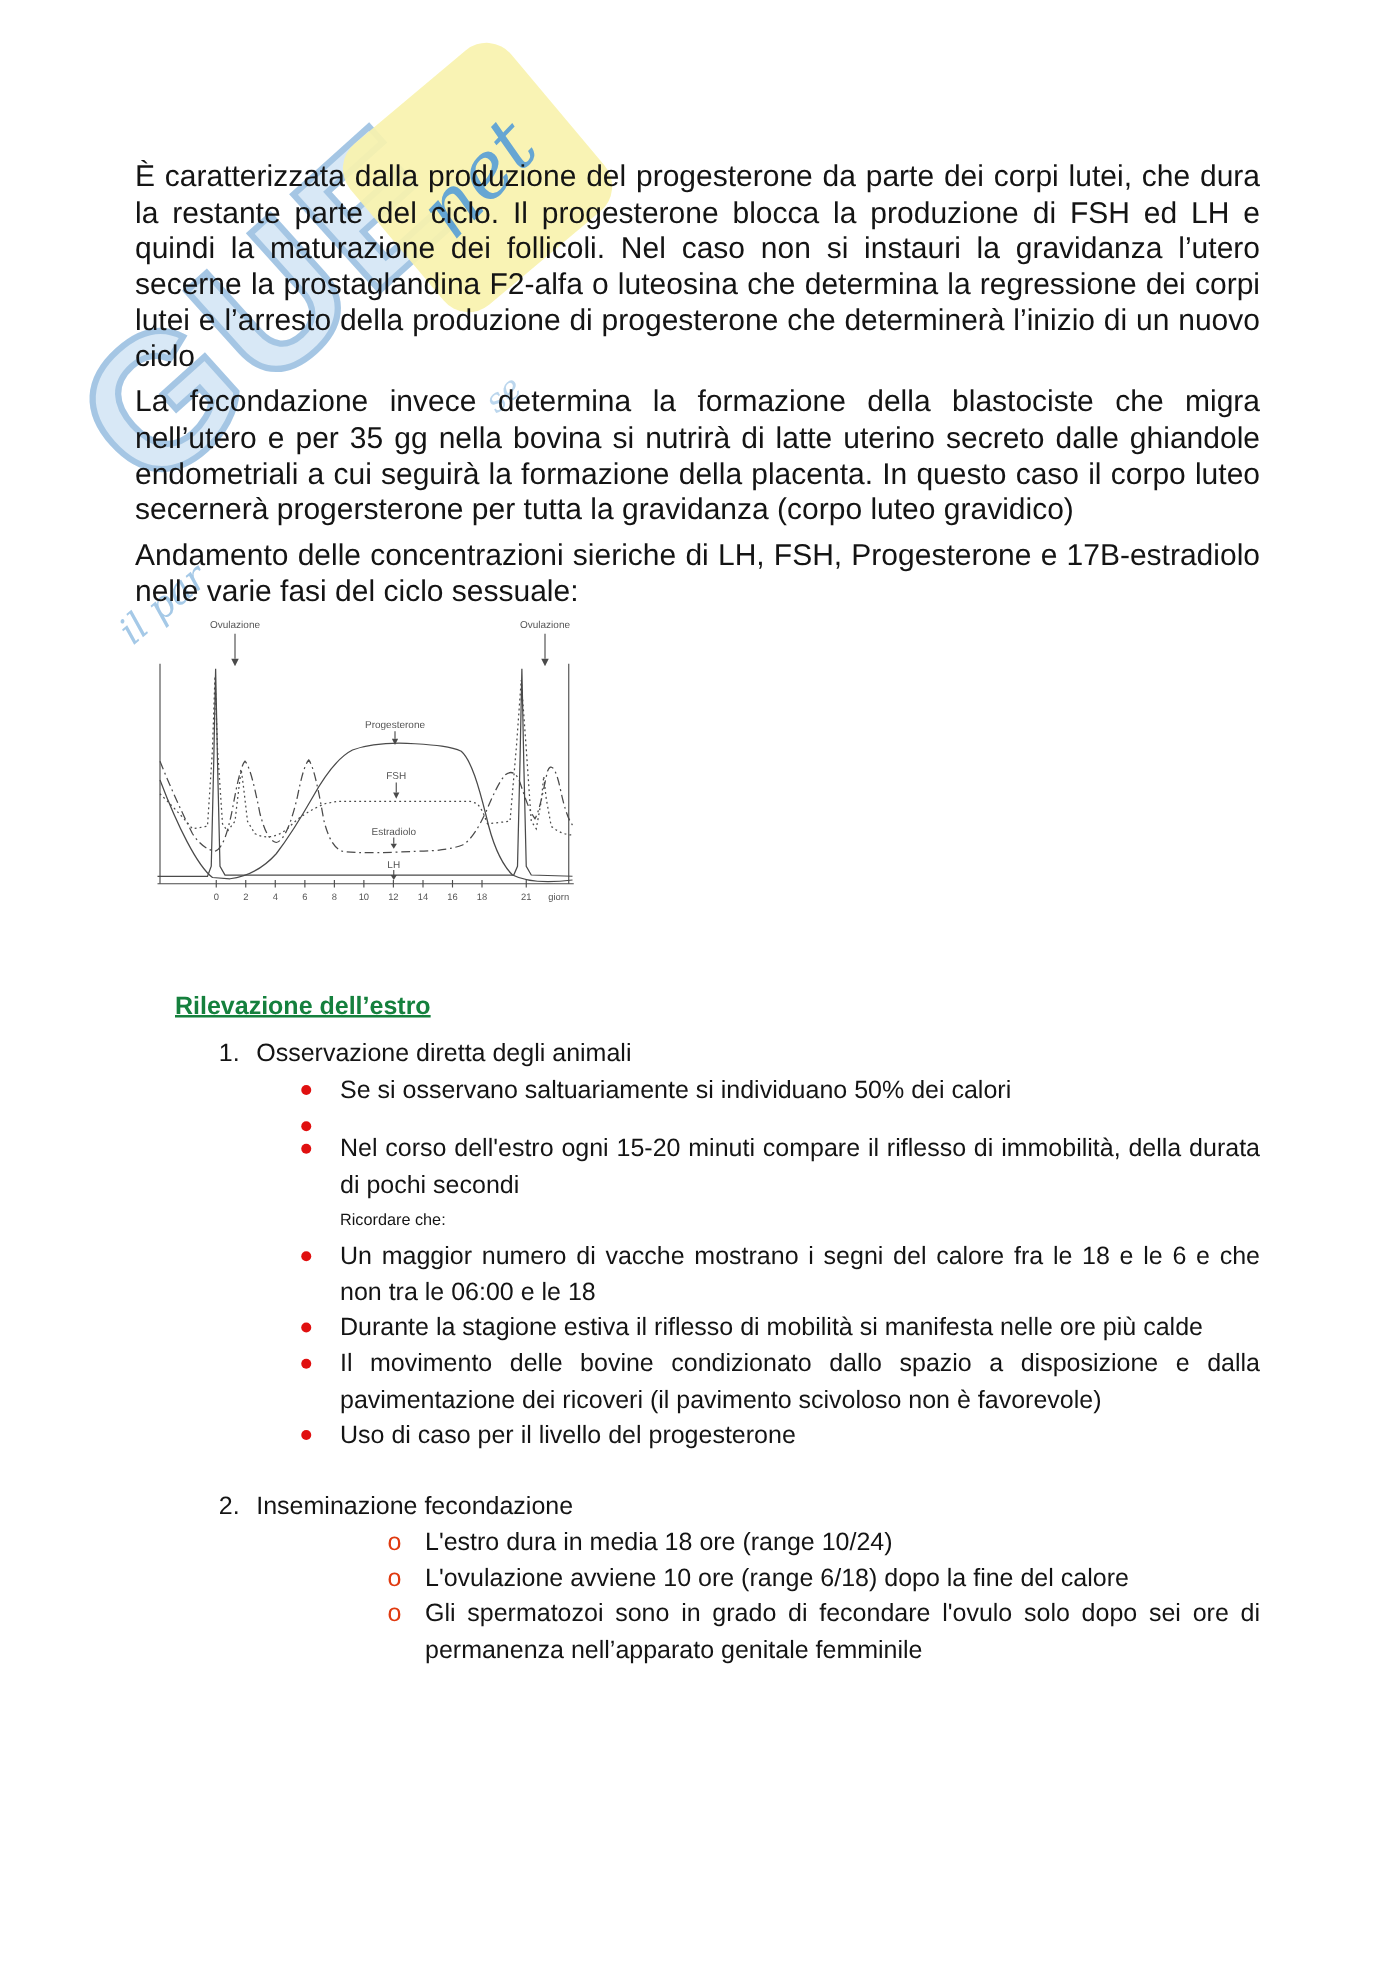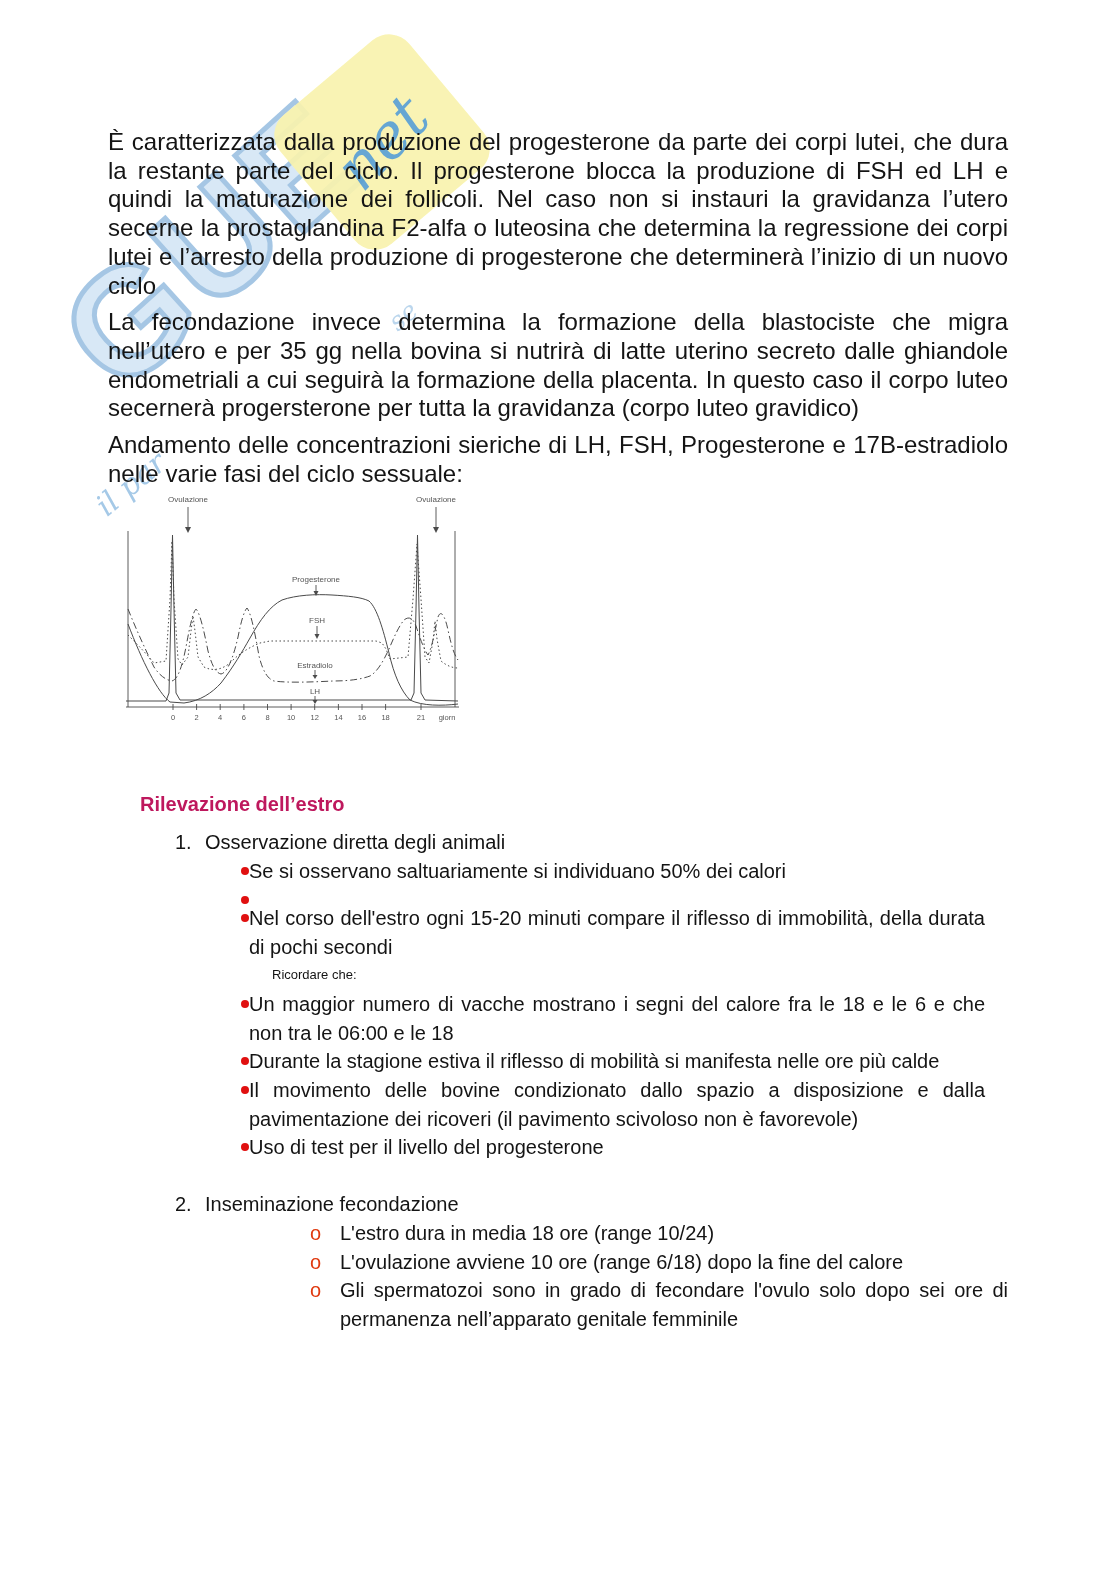--- a/index.html
+++ b/index.html
@@ -38,29 +38,29 @@
   #para3{margin-bottom:0}
 
   .figure{margin:1px 0 60px 10px;width:346px}
   svg .ln{stroke:#4a4a4a;stroke-width:0.9;fill:none}
   svg .cv{stroke:#4a4a4a;stroke-width:1;fill:none}
   svg .ar{fill:#4a4a4a}
   svg text{font-family:"Liberation Sans",sans-serif;fill:#555555}
   .tick-label{font-size:7.5px}
   .curve-label{font-size:8px}
 
-  .sec-heading{font-size:20px;font-weight:bold;margin:12px 0 12px 32px;color:#be185d}
+  .sec-heading{font-size:20px;font-weight:bold;text-decoration:underline;margin:12px 0 12px 32px;color:#15803d}
 
   .oli{display:flex;font-size:20px;line-height:28.7px}
   .oli .num{margin-left:67px;width:30px;flex:none}
   .oli.second{margin-top:28px}
 
   .bul{display:flex;font-size:20px;line-height:28.7px}
   .bul .dot{flex:none;width:8px;height:8px;border-radius:50%;background:#e01010;margin:10px 0 0 133px}
-  .bul .btext{width:736px;text-align:justify}
+  .bul .btext{margin-left:23px;width:736px;text-align:justify}
 
   .noteline{margin-left:164px;font-weight:normal;font-size:13px;line-height:28.7px}
 
   .sub{display:flex;font-size:20px;line-height:28.7px}
   .sub .om{flex:none;margin-left:202px;width:30px;color:#e03a10}
   .sub .stext{width:668px;text-align:justify}
 </style>
 </head>
 <body>
 
@@ -173,21 +173,21 @@
   <div class="bul">
     <span class="dot"></span>
     <div class="btext">Durante la stagione estiva il riflesso di mobilità si manifesta nelle ore più calde</div>
   </div>
   <div class="bul">
     <span class="dot"></span>
     <div class="btext">Il movimento delle bovine condizionato dallo spazio a disposizione e dalla pavimentazione dei ricoveri (il pavimento scivoloso non è favorevole)</div>
   </div>
   <div class="bul">
     <span class="dot"></span>
-    <div class="btext">Uso di test per il livello del progesterone</div>
+    <div class="btext">Uso di caso per il livello del progesterone</div>
   </div>
 
   <div class="oli second">
     <span class="num">2.</span>
     <span>Inseminazione fecondazione</span>
   </div>
 
 
   <div class="sub">
     <span class="om">o</span>

